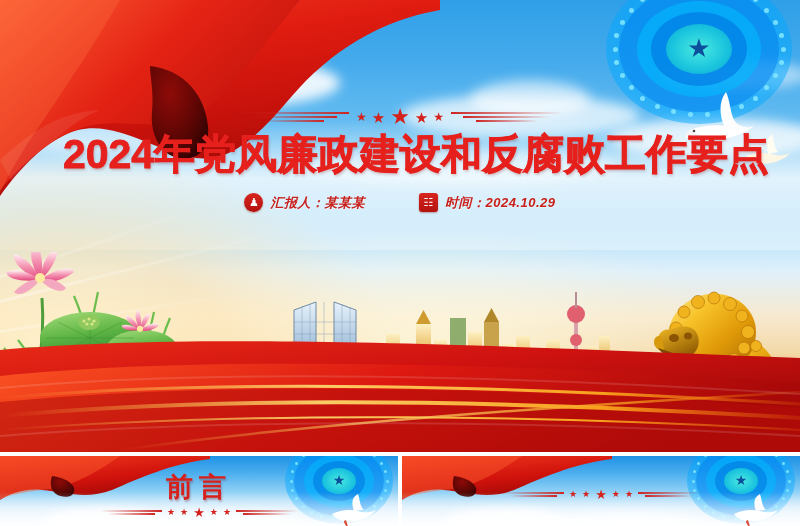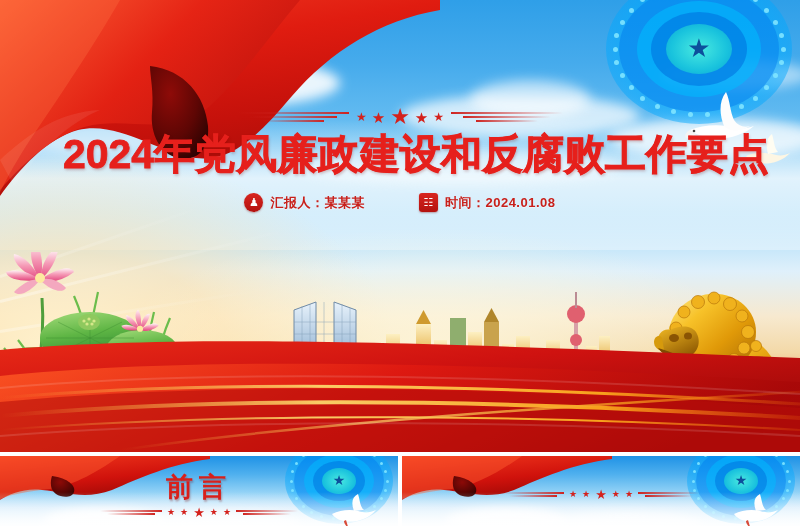--- a/index.html
+++ b/index.html
@@ -113,21 +113,21 @@
   }
   .meta-item { display:flex; align-items:center; gap:7px; }
   .meta-ico {
     width:19px; height:19px; border-radius:50%;
     background: linear-gradient(180deg,#d8251f,#b3120f);
     display:flex; align-items:center; justify-content:center;
     color:#fff; font-size:11px; line-height:1;
     box-shadow: 0 1px 2px rgba(120,0,0,.35);
   }
   .meta-ico.sq { border-radius:3px; }
-  .meta-text { letter-spacing:.5px; text-shadow: 0 1px 1px rgba(255,255,255,.5); }
+  .meta-text { letter-spacing:.5px; text-shadow: 0 1px 1px rgba(255,255,255,.5); font-style: italic; }
 
   
   .panels { position:absolute; left:0; top:456px; width:800px; height:70px; display:flex; gap:4px; }
   .panel {
     position:relative; flex:1; height:70px; overflow:hidden;
     background: linear-gradient(180deg, #1f92e6 0%, #4fb0ee 26%, #93d2f6 52%, #d3ebfb 74%, #f2fafe 100%);
   }
   .p-flag { position:absolute; left:0; top:0; width:200px; height:44px; }
   .p-med { position:absolute; right:4px; top:-30px; width:110px; height:110px; }
   .p-med .ring { }
@@ -535,21 +535,21 @@
 
       <div class="sub-title">2024年党风廉政建设和反腐败工作要点</div>
 
       <div class="meta-row">
         <div class="meta-item">
           <span class="meta-ico">♟</span>
           <span class="meta-text">汇报人：某某某</span>
         </div>
         <div class="meta-item">
           <span class="meta-ico sq">☷</span>
-          <span class="meta-text">时间：2024.01.08</span>
+          <span class="meta-text">时间：2024.10.29</span>
         </div>
       </div>
     </div>
   </div>
 
   <div class="panels">
 
     <div class="panel">
       <div class="p-med">
         <div class="ring pm1"></div>

